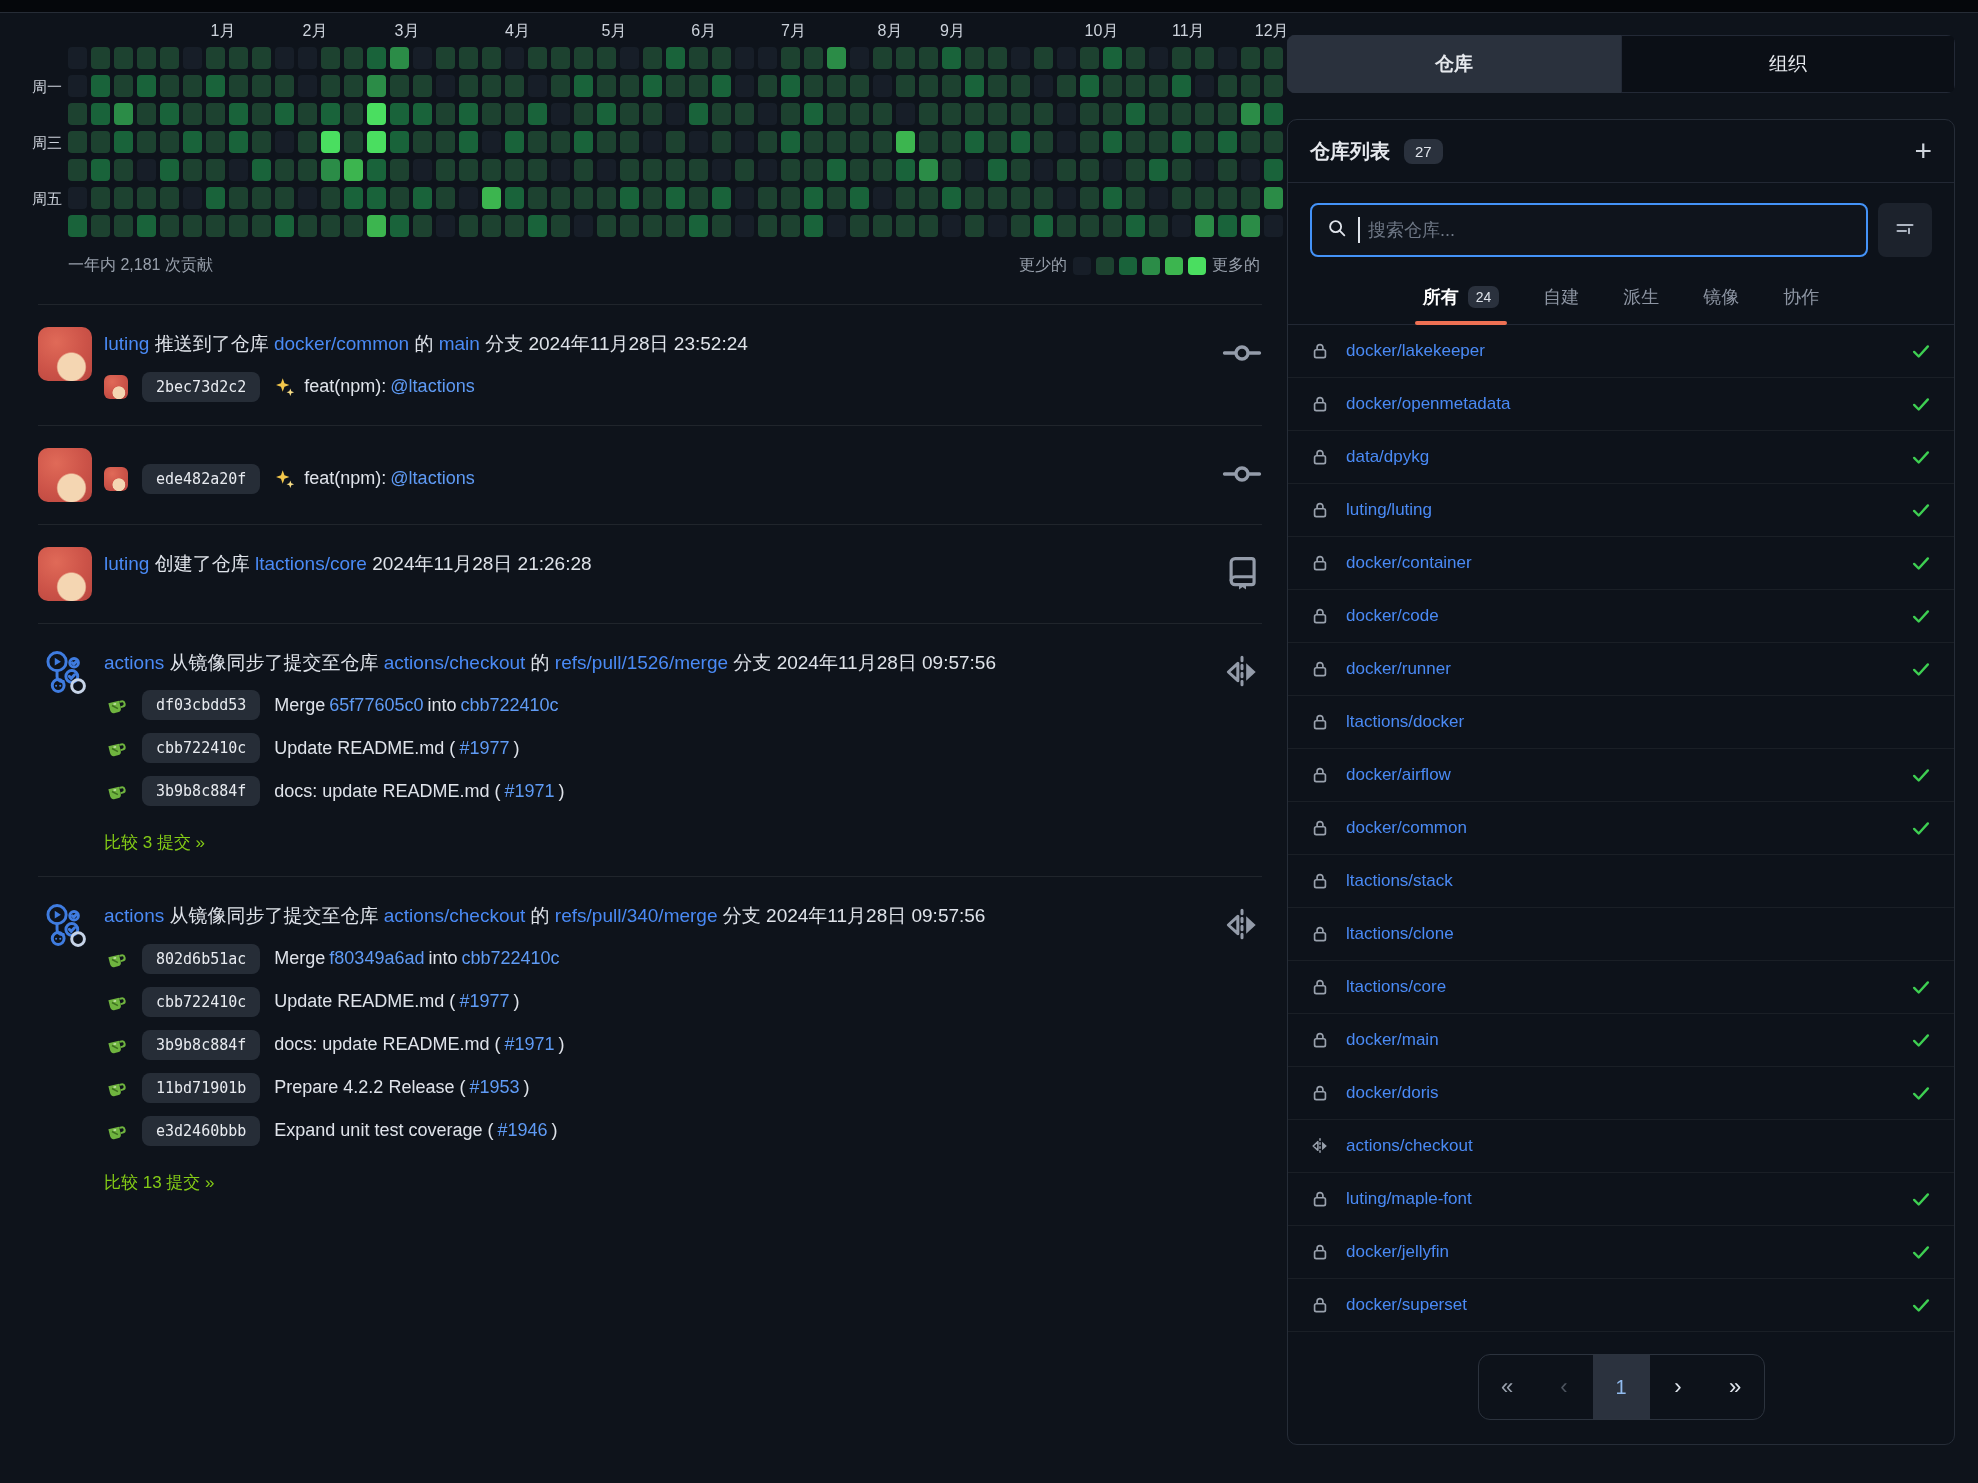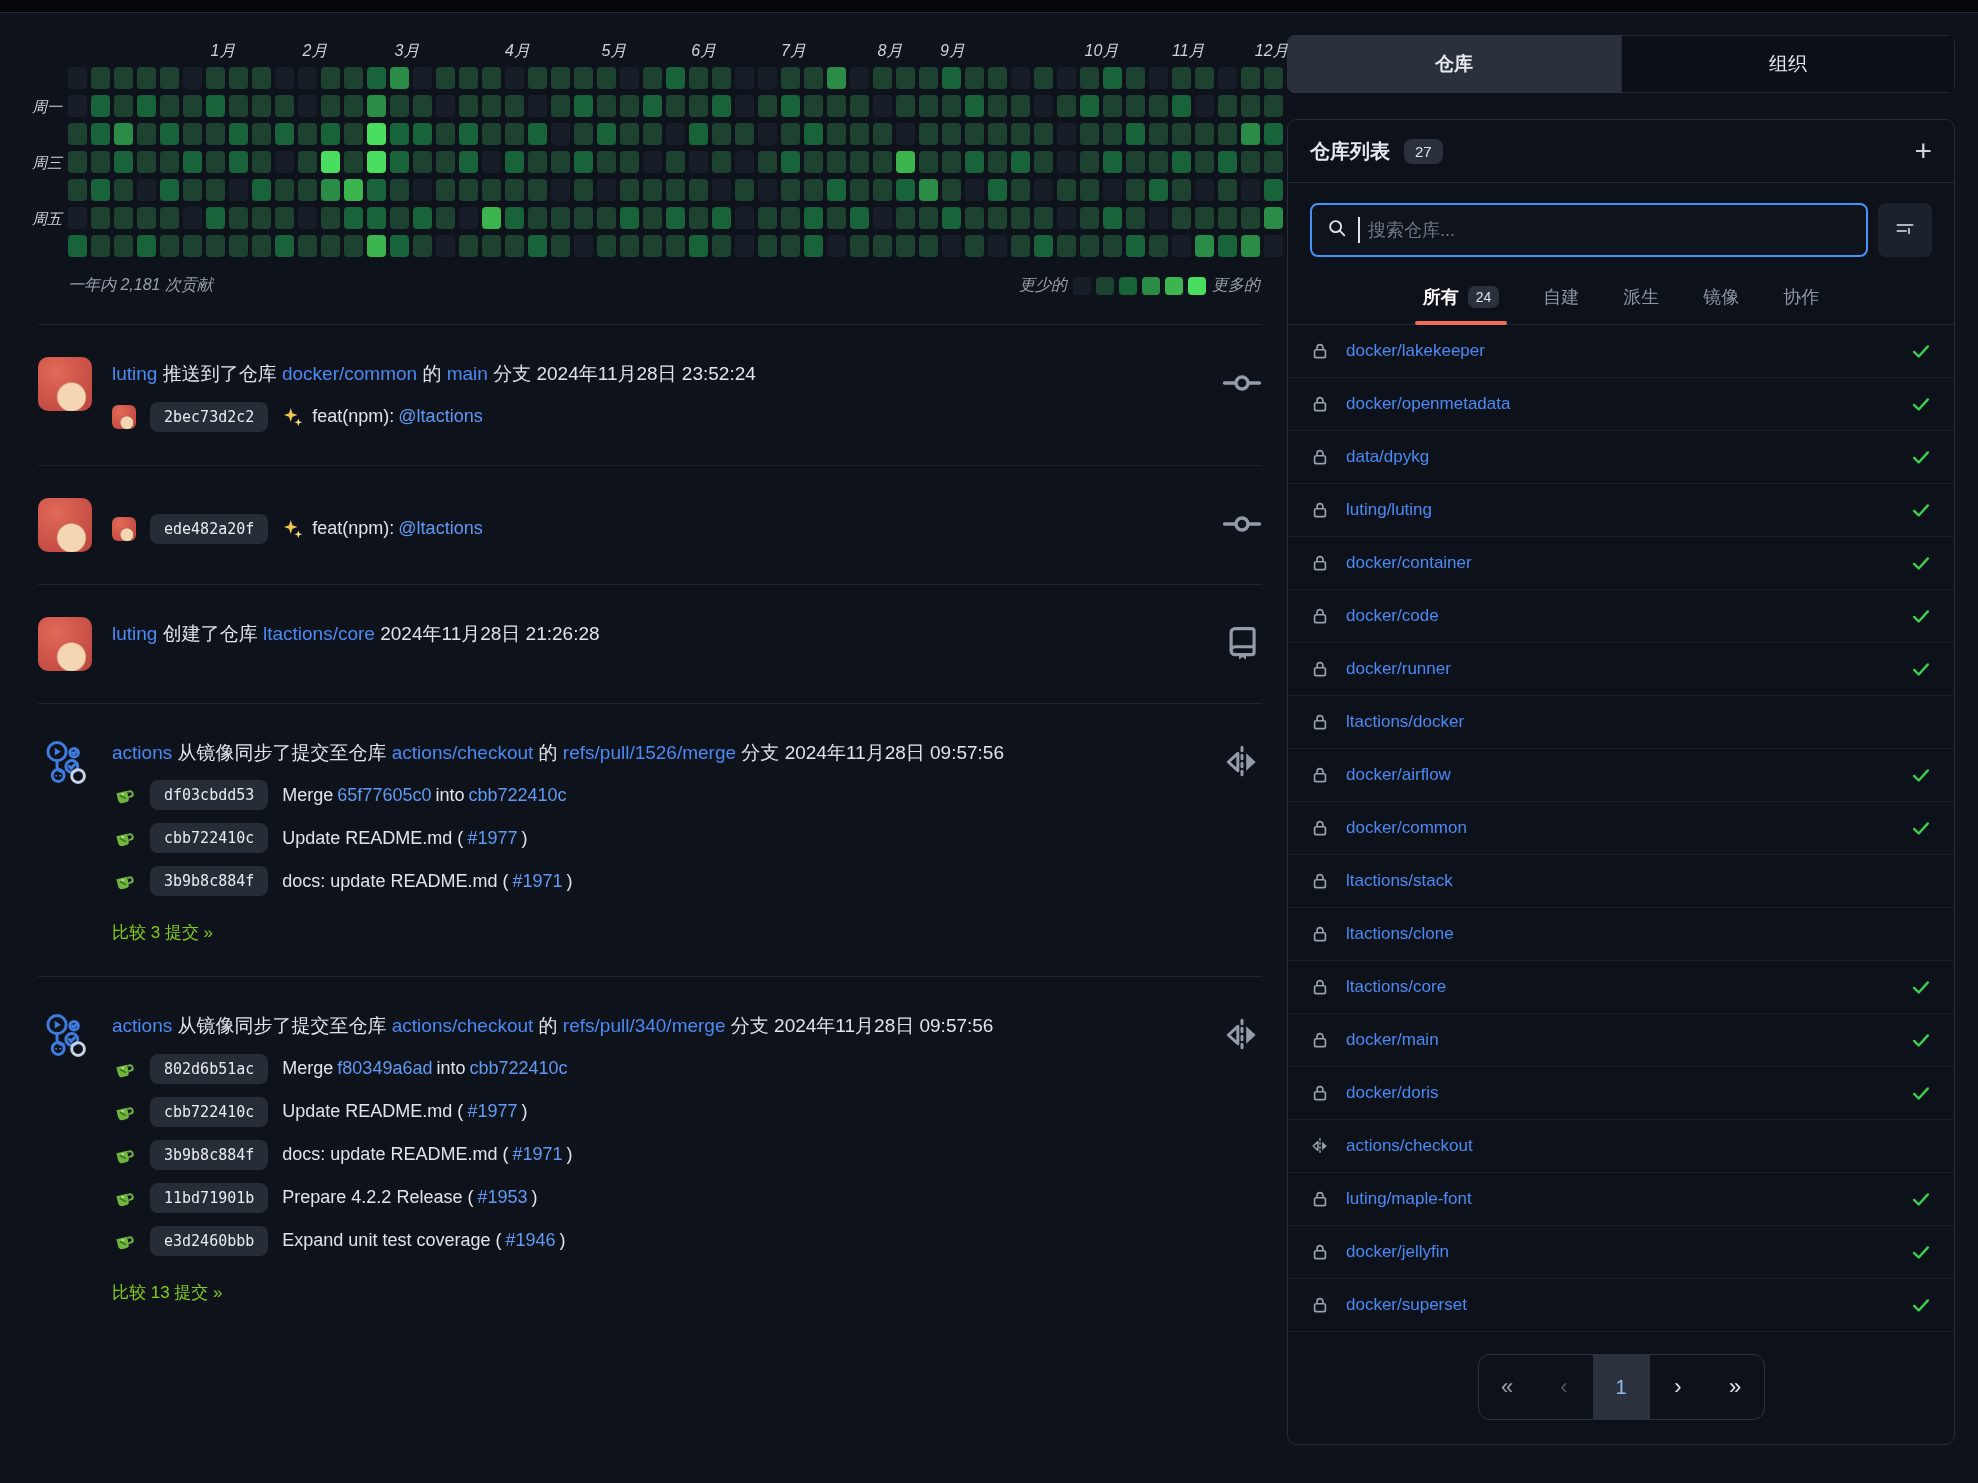--- a/index.html
+++ b/index.html
@@ -8,38 +8,38 @@
     background:#0e131b;color:#dfe3ea;
     font-family:"Liberation Sans","DejaVu Sans",sans-serif;
     -webkit-font-smoothing:antialiased;
   }
   .top-strip{height:12px;background:#05070b;border-bottom:1px solid #262c36;}
   .layout{display:flex;}
   .left{width:1224px;margin-left:38px;flex:none;}
   .right{width:668px;margin-left:25px;flex:none;padding-top:22px;}
 
   
-  .heatmap{margin-top:28px;position:relative;font-style:italic;}
+  .heatmap{margin-top:8px;position:relative;}
   .hm-months{margin-left:30px;position:relative;height:26px;}
   .hm-month{position:absolute;top:0;font-size:16px;color:#cdd3dc;white-space:nowrap;}
   .hm-body{display:flex;}
   .hm-weekdays{width:30px;position:relative;flex:none;}
   .hm-weekday{position:absolute;left:-6px;font-size:15px;color:#cdd3dc;white-space:nowrap;}
   .hm-grid{display:flex;gap:4px;}
   .hm-col{display:flex;flex-direction:column;gap:6px;}
   .hm-cell{width:19px;height:22px;border-radius:4px;}
   .hm-footer{margin-left:30px;margin-top:18px;display:flex;align-items:center;width:1192px;}
   .hm-total{font-size:16px;color:#98a0ac;}
   .hm-legend{margin-left:auto;display:flex;align-items:center;gap:6px;}
   .hm-legend-label{font-size:16px;color:#98a0ac;}
   .hm-swatch{width:18px;height:18px;border-radius:4px;}
 
   
   .feed{margin-top:28px;}
-  .entry{border-top:1px solid rgba(255,255,255,.08);padding:32px 0;display:flex;gap:20px;}
+  .entry{border-top:1px solid rgba(255,255,255,.08);padding:22px 0;display:flex;gap:12px;}
   .av-user{width:54px;height:54px;border-radius:10px;flex:none;cursor:pointer;
     background:
       radial-gradient(circle at 62% 74%, #f4d6b2 0%, #f4d6b2 26%, rgba(244,214,178,0) 29%),
       radial-gradient(circle at 34% 28%, #e06a58 0%, #cc5348 55%, #b8463f 100%);}
   .av-workflow{width:54px;height:54px;flex:none;cursor:pointer;display:flex;align-items:center;justify-content:center;}
   .e-main{flex:1;padding-top:3px;min-width:0;}
   .e-title{font-size:19px;line-height:1.5;color:#dfe3ea;}
   .seg-link{color:#4a8af5;cursor:pointer;}
   .e-commits{margin-top:12px;display:flex;flex-direction:column;gap:11px;}
   .commit-row{display:flex;align-items:center;gap:14px;min-height:32px;}

